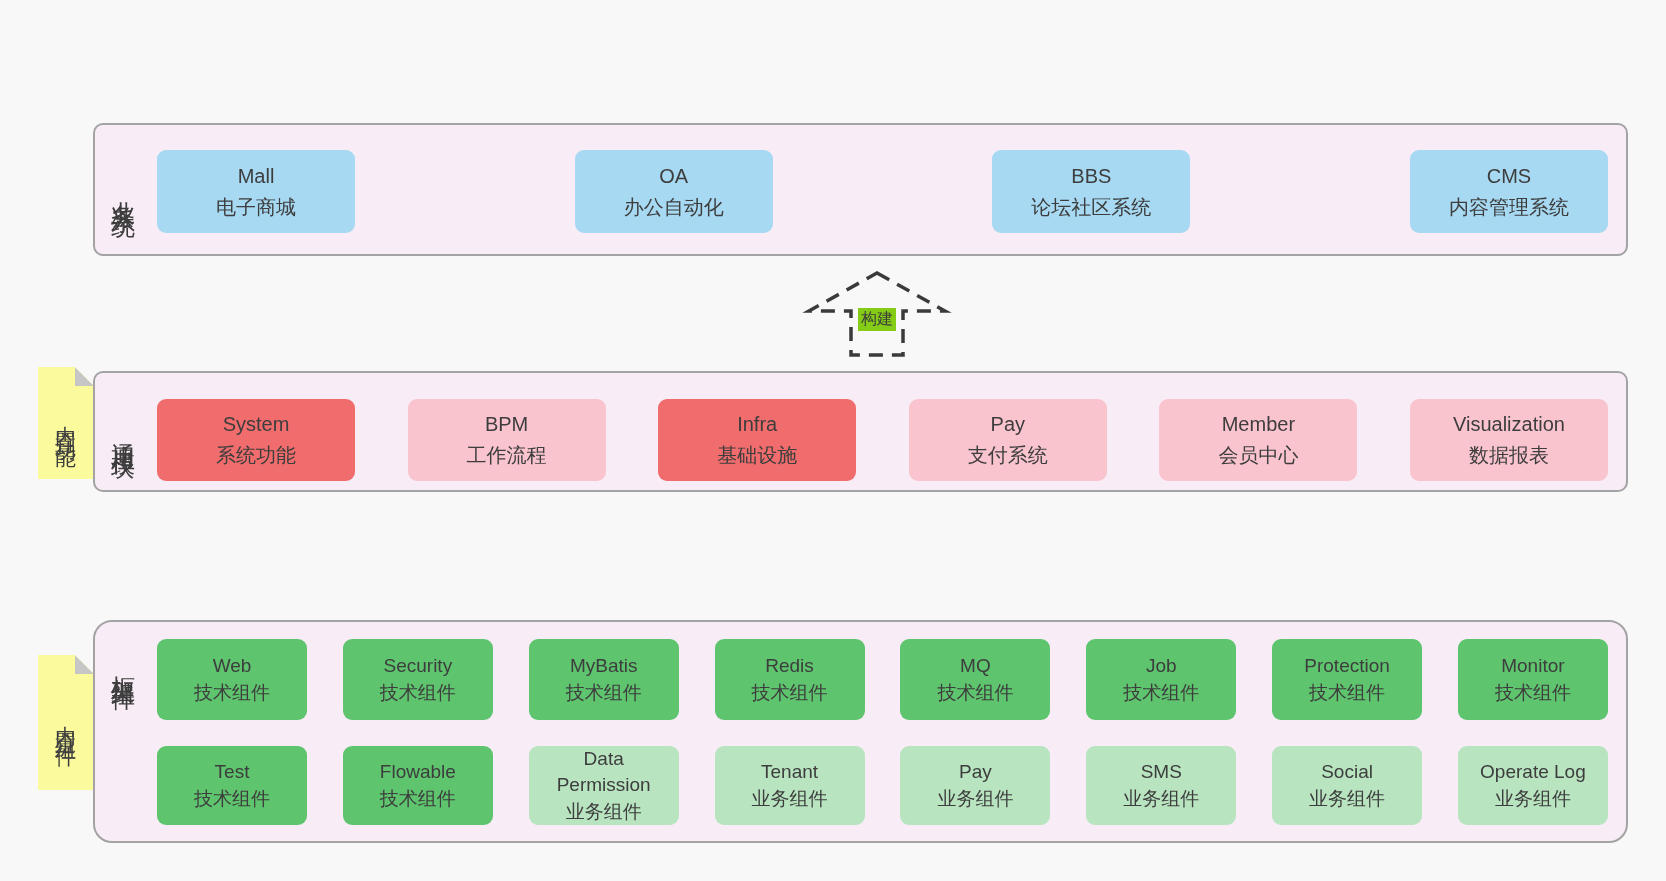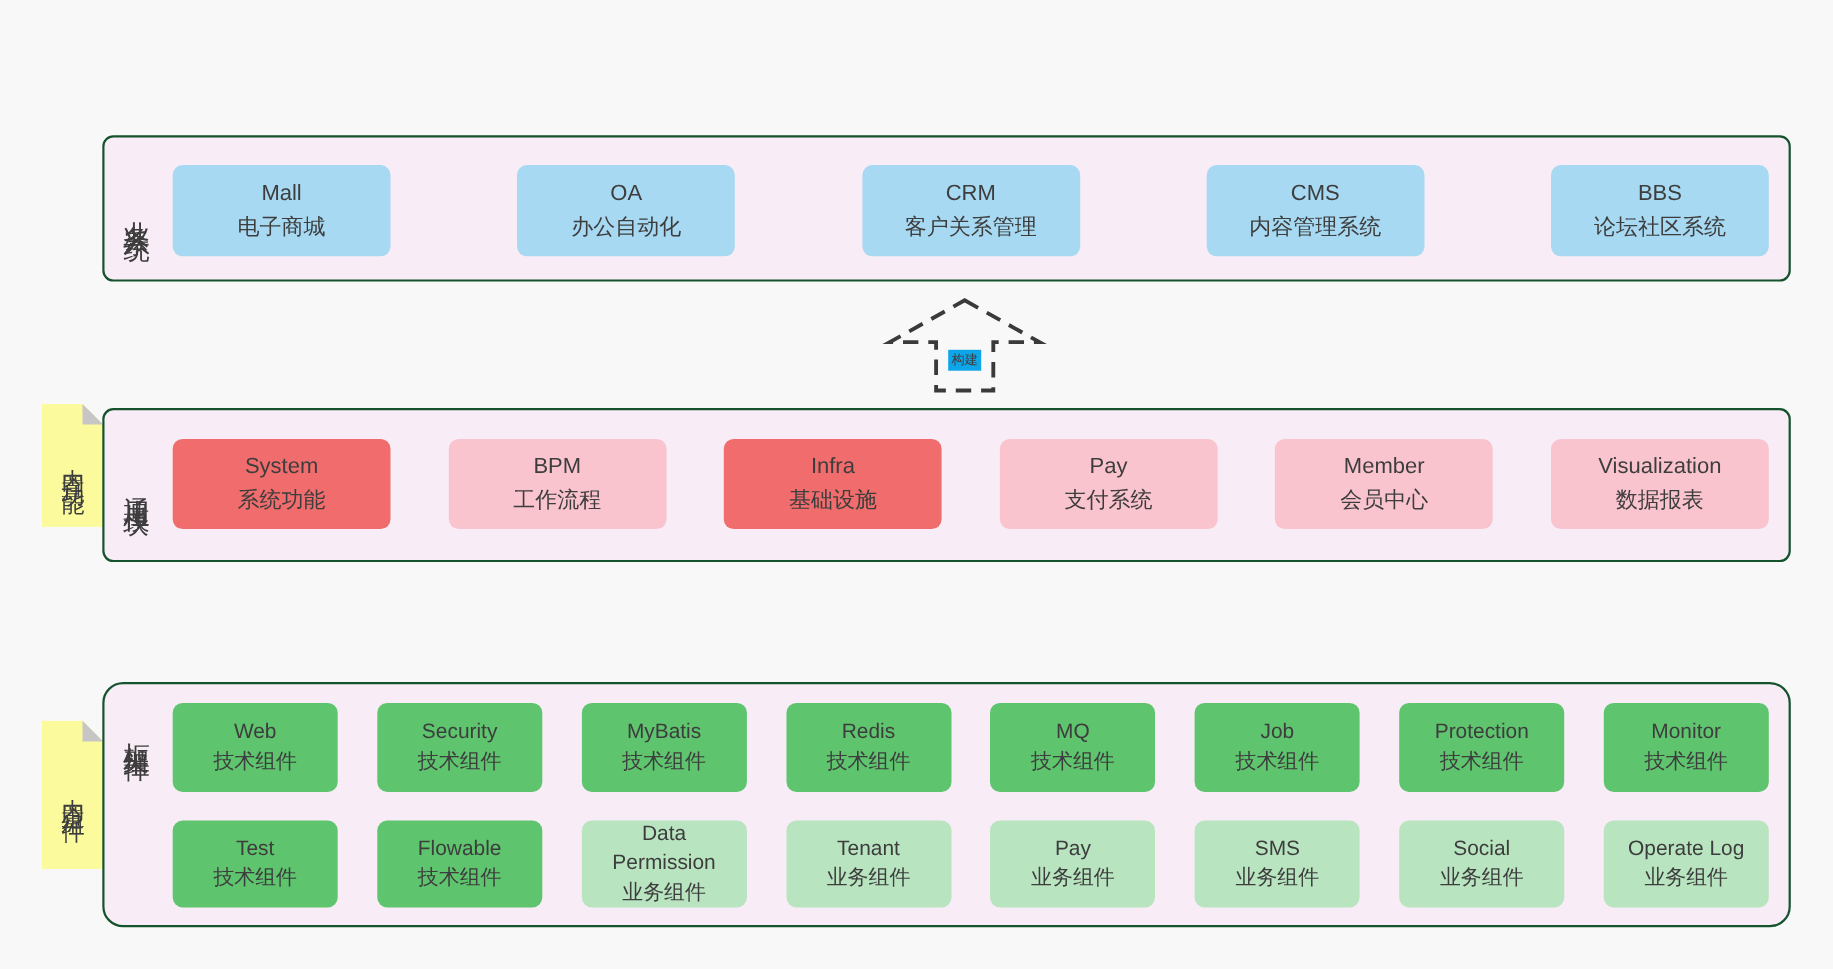--- a/index.html
+++ b/index.html
@@ -10,25 +10,25 @@
     color:#3d3d3d;
     overflow:hidden;
     position:relative;
   }
   .stage{position:absolute;inset:0;}
 
   
   .layer{
     position:absolute;left:93px;width:1535px;
     background:var(--c-container_bg,#f8edf6);
-    border:2px solid #14532d;border-radius:10px;
+    border:2px solid #a3a3a3;border-radius:10px;
     box-sizing:border-box;z-index:1;
   }
   #layer-business{top:123px;height:133px;}
-  #layer-modules{top:371px;height:140px;}
+  #layer-modules{top:371px;height:121px;}
   #layer-framework{top:620px;height:223px;border-radius:19px;}
 
   .v-label{
     position:absolute;left:16px;top:50%;transform:translateY(-50%);
     writing-mode:vertical-lr;text-orientation:upright;
     font-size:24px;line-height:1;letter-spacing:4px;color:#3d3d3d;
     white-space:nowrap;
   }
   #layer-framework .v-label{top:34px;transform:none;}
 
@@ -79,52 +79,48 @@
   
   .arrow{position:absolute;width:142px;height:88px;z-index:2;}
   #arrow-build{left:806px;top:270px;}
   #arrow-implement{left:822px;top:516px;}
   .arrow svg{position:absolute;inset:0;overflow:visible;}
   .arrow polygon{
     fill:none;stroke:#3a3a3a;stroke-width:3.5;
     stroke-dasharray:14 9;
   }
   .arrow-label{
-    position:absolute;left:50%;top:48px;transform:translateX(-50%);
-    background:#0ea5e9;padding:1px 3px;
-    font-size:12px;color:#3d3d3d;white-space:nowrap;
+    position:absolute;left:50%;top:38px;transform:translateX(-50%);
+    background:#84cc16;padding:1px 3px;
+    font-size:16px;color:#3d3d3d;white-space:nowrap;
   }
 </style>
 </head>
 <body>
 
 <div class="stage">
 
   <div class="layer" id="layer-business">
     <div class="v-label">业务系统</div>
     <div class="row">
       <div class="box w6 blue">
         <div class="box-name">Mall</div>
         <div class="box-desc">电子商城</div>
       </div>
       <div class="box w6 blue">
         <div class="box-name">OA</div>
         <div class="box-desc">办公自动化</div>
       </div>
       <div class="box w6 blue">
-        <div class="box-name">CRM</div>
-        <div class="box-desc">客户关系管理</div>
+        <div class="box-name">BBS</div>
+        <div class="box-desc">论坛社区系统</div>
       </div>
       <div class="box w6 blue">
         <div class="box-name">CMS</div>
         <div class="box-desc">内容管理系统</div>
-      </div>
-      <div class="box w6 blue">
-        <div class="box-name">BBS</div>
-        <div class="box-desc">论坛社区系统</div>
       </div>
     </div>
   </div>
 
   <div class="arrow" id="arrow-build">
     <svg viewBox="0 0 142 88" width="142" height="88">
       <polygon points="71,3 139,41 97,41 97,85 45,85 45,41 3,41"></polygon>
     </svg>
     <span class="arrow-label">构建</span>
   </div>

